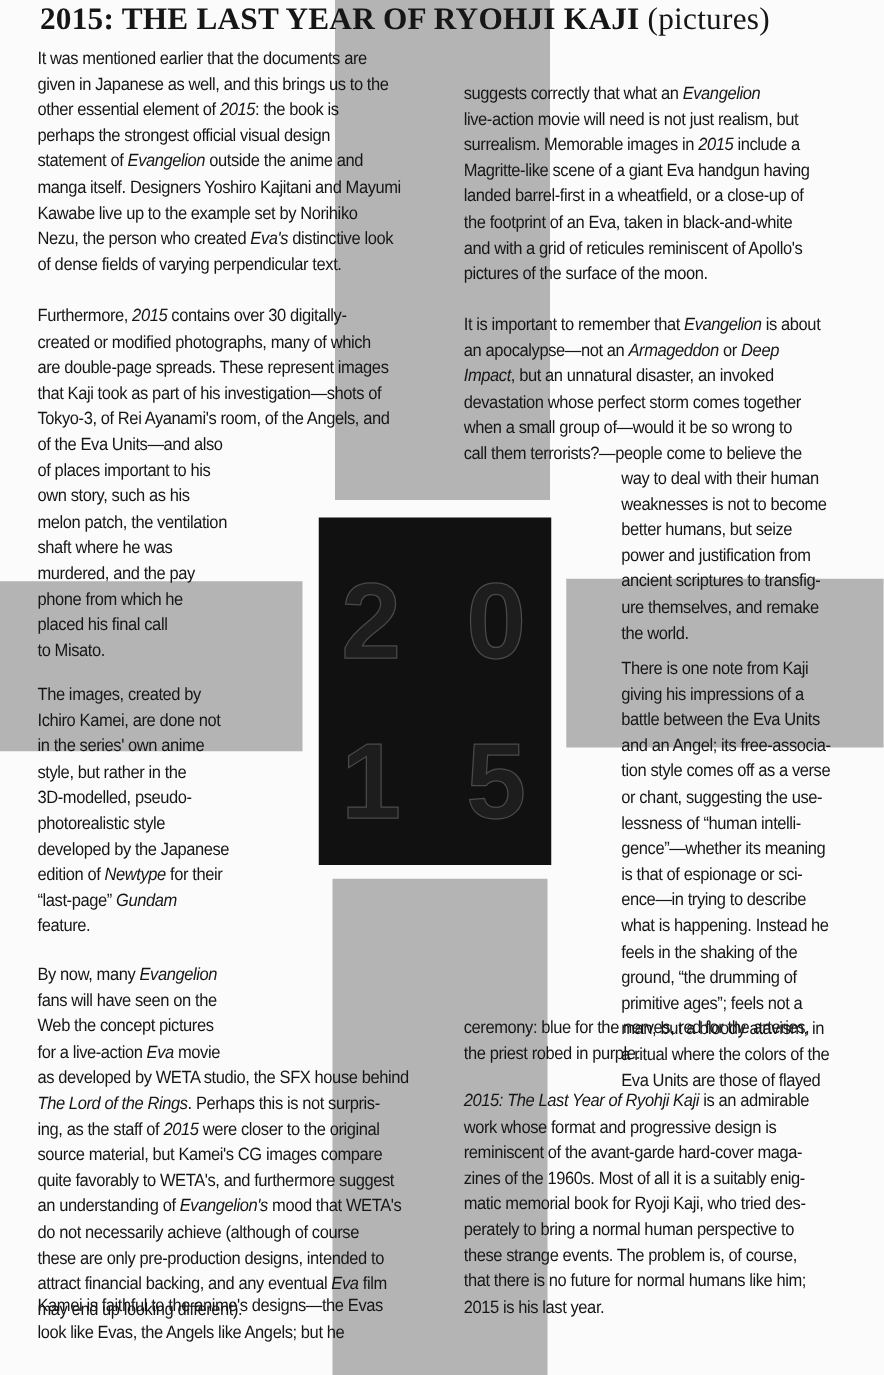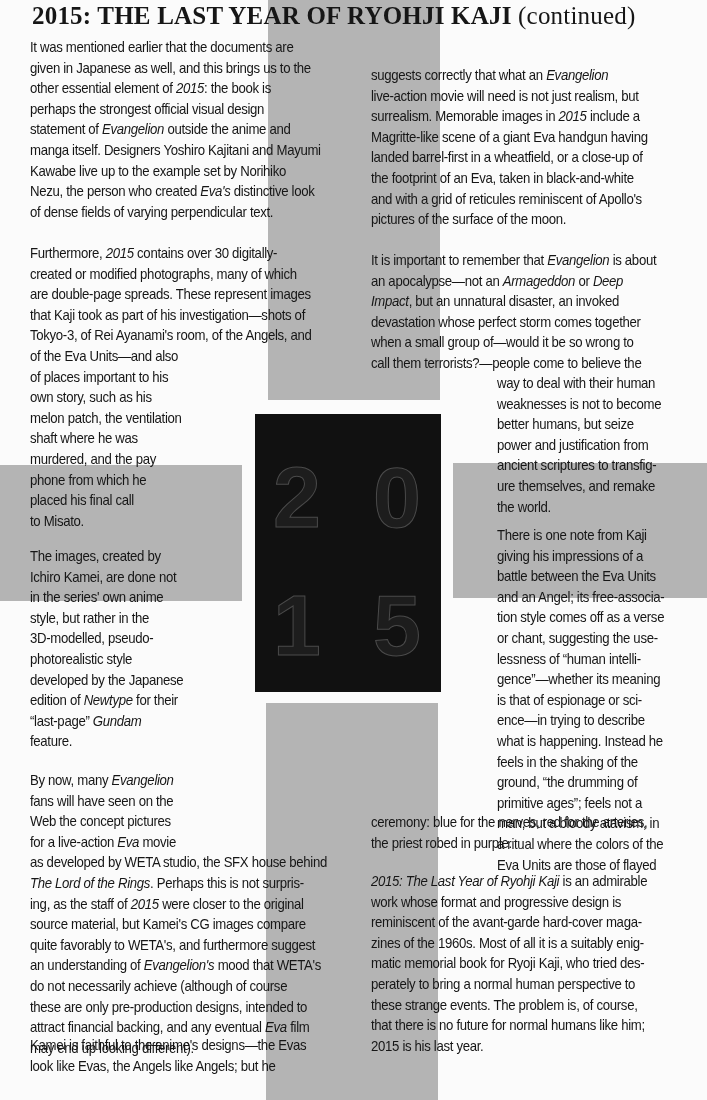--- a/index.html
+++ b/index.html
@@ -32,21 +32,21 @@
 
 <div class="cover">
   <span class="digit" style="left:18px;top:40px">2</span>
   <span class="digit" style="left:118px;top:40px">0</span>
   <span class="digit" style="left:18px;top:168px">1</span>
   <span class="digit" style="left:118px;top:168px">5</span>
 </div>
 
 <h1 class="title">
   <span>2015: THE LAST YEAR OF RYOHJI KAJI</span>
-  <span class="paren">(continued)</span>
+  <span class="paren">(pictures)</span>
 </h1>
 
 <div class="txt" style="left:30px;top:37px">
     <p>It was mentioned earlier that the documents are</p>
     <p>given in Japanese as well, and this brings us to the</p>
     <p>other essential element of <i>2015</i>: the book is</p>
     <p>perhaps the strongest official visual design</p>
     <p>statement of <i>Evangelion</i> outside the anime and</p>
     <p>manga itself. Designers Yoshiro Kajitani and Mayumi</p>
     <p>Kawabe live up to the example set by Norihiko</p>

